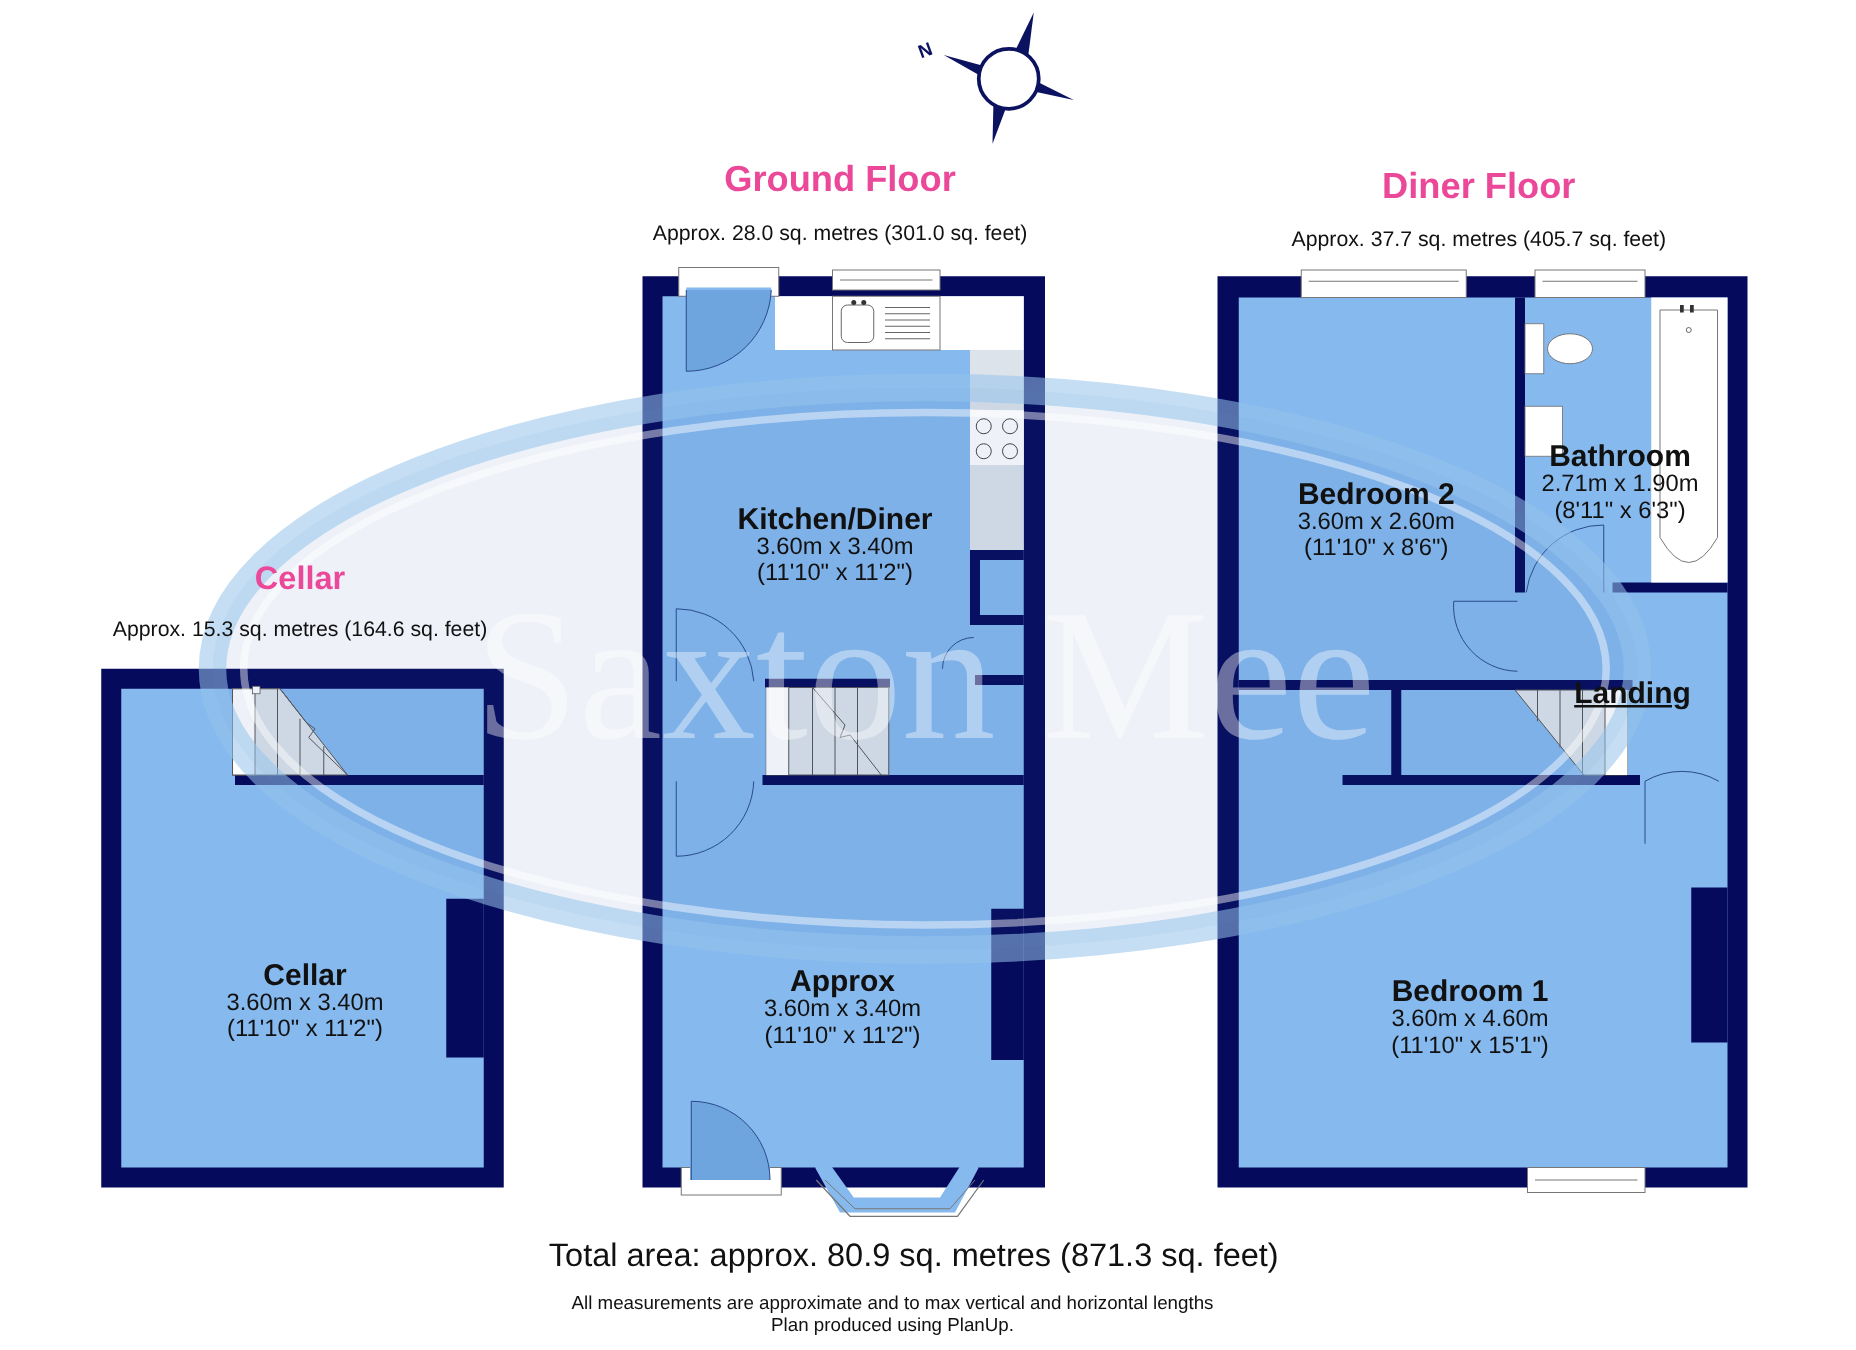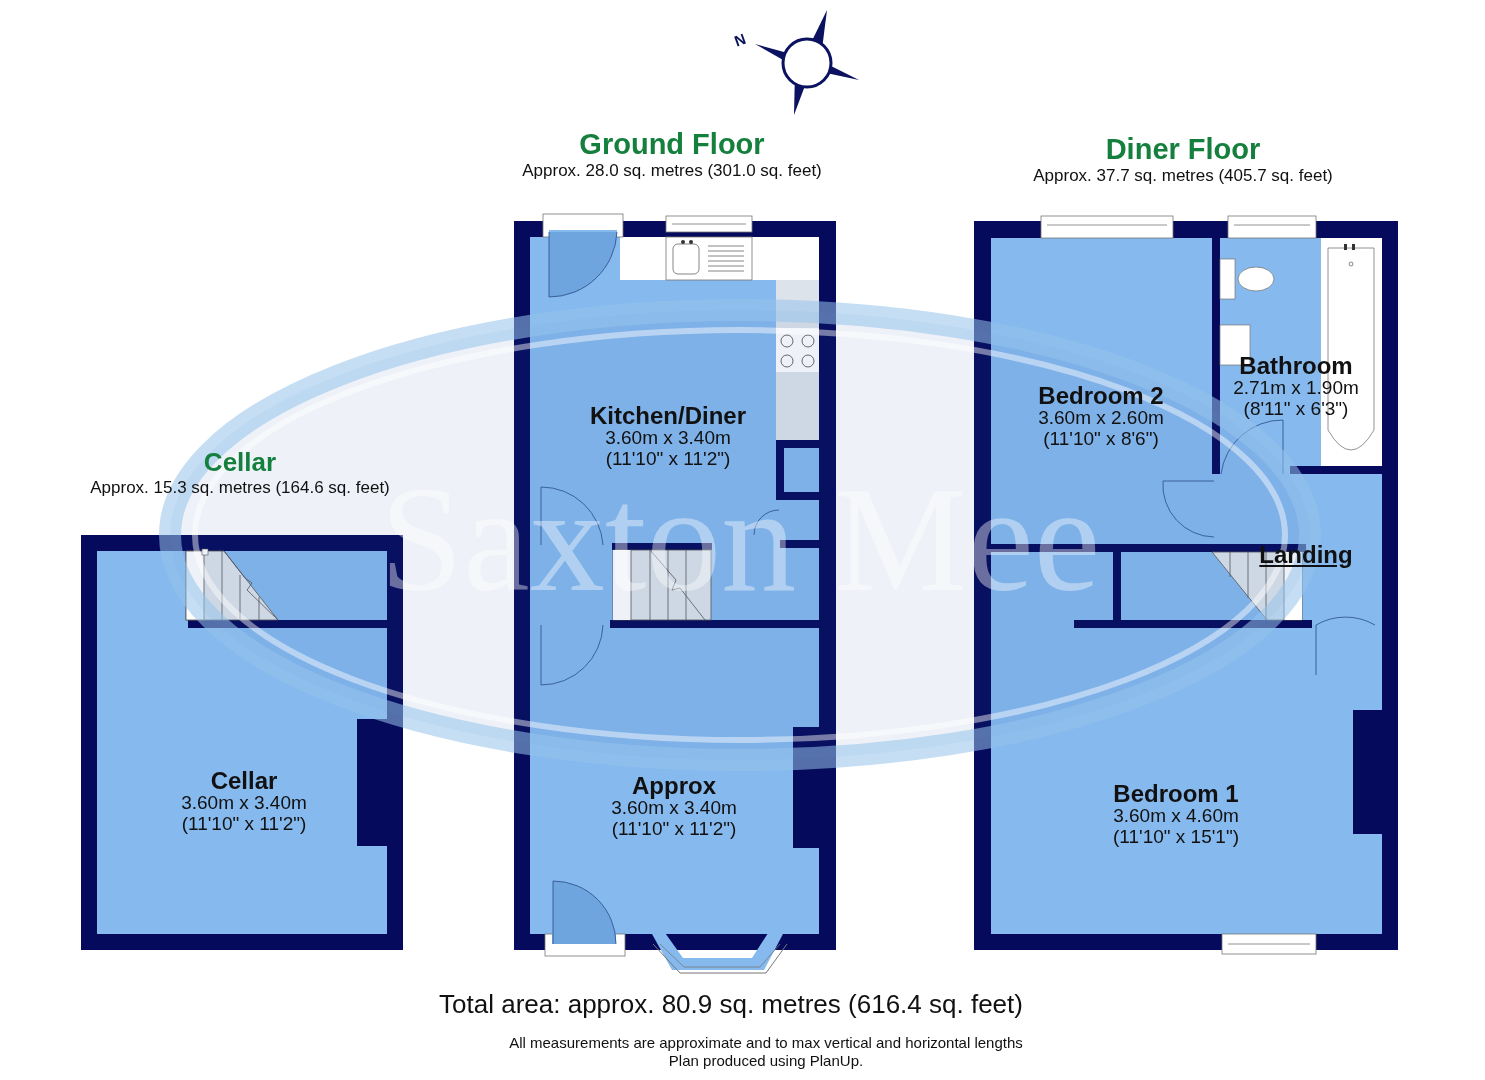--- a/index.html
+++ b/index.html
@@ -1,20 +1,20 @@
 <!DOCTYPE html>
 <html><head>
 <meta charset="utf-8">
 <style>
   html,body{margin:0;padding:0;background:#ffffff;}
   body{width:1485px;height:1080px;position:relative;overflow:hidden;font-family:"Liberation Sans",sans-serif;color:#111;}
   #plan{position:absolute;left:0;top:0;width:1485px;height:1080px;}
   .lbl{position:absolute;text-align:center;white-space:nowrap;transform:translateX(-50%);line-height:1.05;}
-  .floor-title{font-weight:bold;font-size:29px;color:#15803d;}
-  .floor-area{font-size:17px;color:#111;margin-top:3px;}
+  .floor-title{font-weight:bold;font-size:29px;color:#ec4899;}
+  .floor-area{font-size:17px;color:#111;margin-top:19px;}
   .room-name{font-weight:bold;font-size:24px;color:#111;margin-top:48px;}
   .room-dim{font-size:19px;color:#111;line-height:1.1;}
   .total{font-size:26px;color:#111;}
   .note{font-size:15px;color:#111;line-height:1.2;}
   .watermark{position:absolute;left:0;top:0;width:1485px;height:1080px;pointer-events:none;}
 </style>
 </head>
 <body>
 
 <svg id="plan" viewBox="0 0 1485 1080" xmlns="http://www.w3.org/2000/svg">
@@ -203,17 +203,17 @@
 </div>
 <div class="lbl" style="left:1306px;top:494px;text-decoration:underline;">
   <div class="room-name">Landing</div>
 </div>
 <div class="lbl" style="left:1176px;top:733px;">
   <div class="room-name">Bedroom 1</div>
   <div class="room-dim">3.60m x 4.60m</div>
   <div class="room-dim">(11'10" x 15'1")</div>
 </div>
 
-<div class="lbl total" style="left:731px;top:991px;">Total area: approx. 80.9 sq. metres (616.4 sq. feet)</div>
-<div class="lbl note" style="left:766px;top:1034px;">
+<div class="lbl total" style="left:731px;top:991px;">Total area: approx. 80.9 sq. metres (871.3 sq. feet)</div>
+<div class="lbl note" style="left:714px;top:1034px;">
   <div>All measurements are approximate and to max vertical and horizontal lengths</div>
   <div>Plan produced using PlanUp.</div>
 </div>
 
 </body></html>

